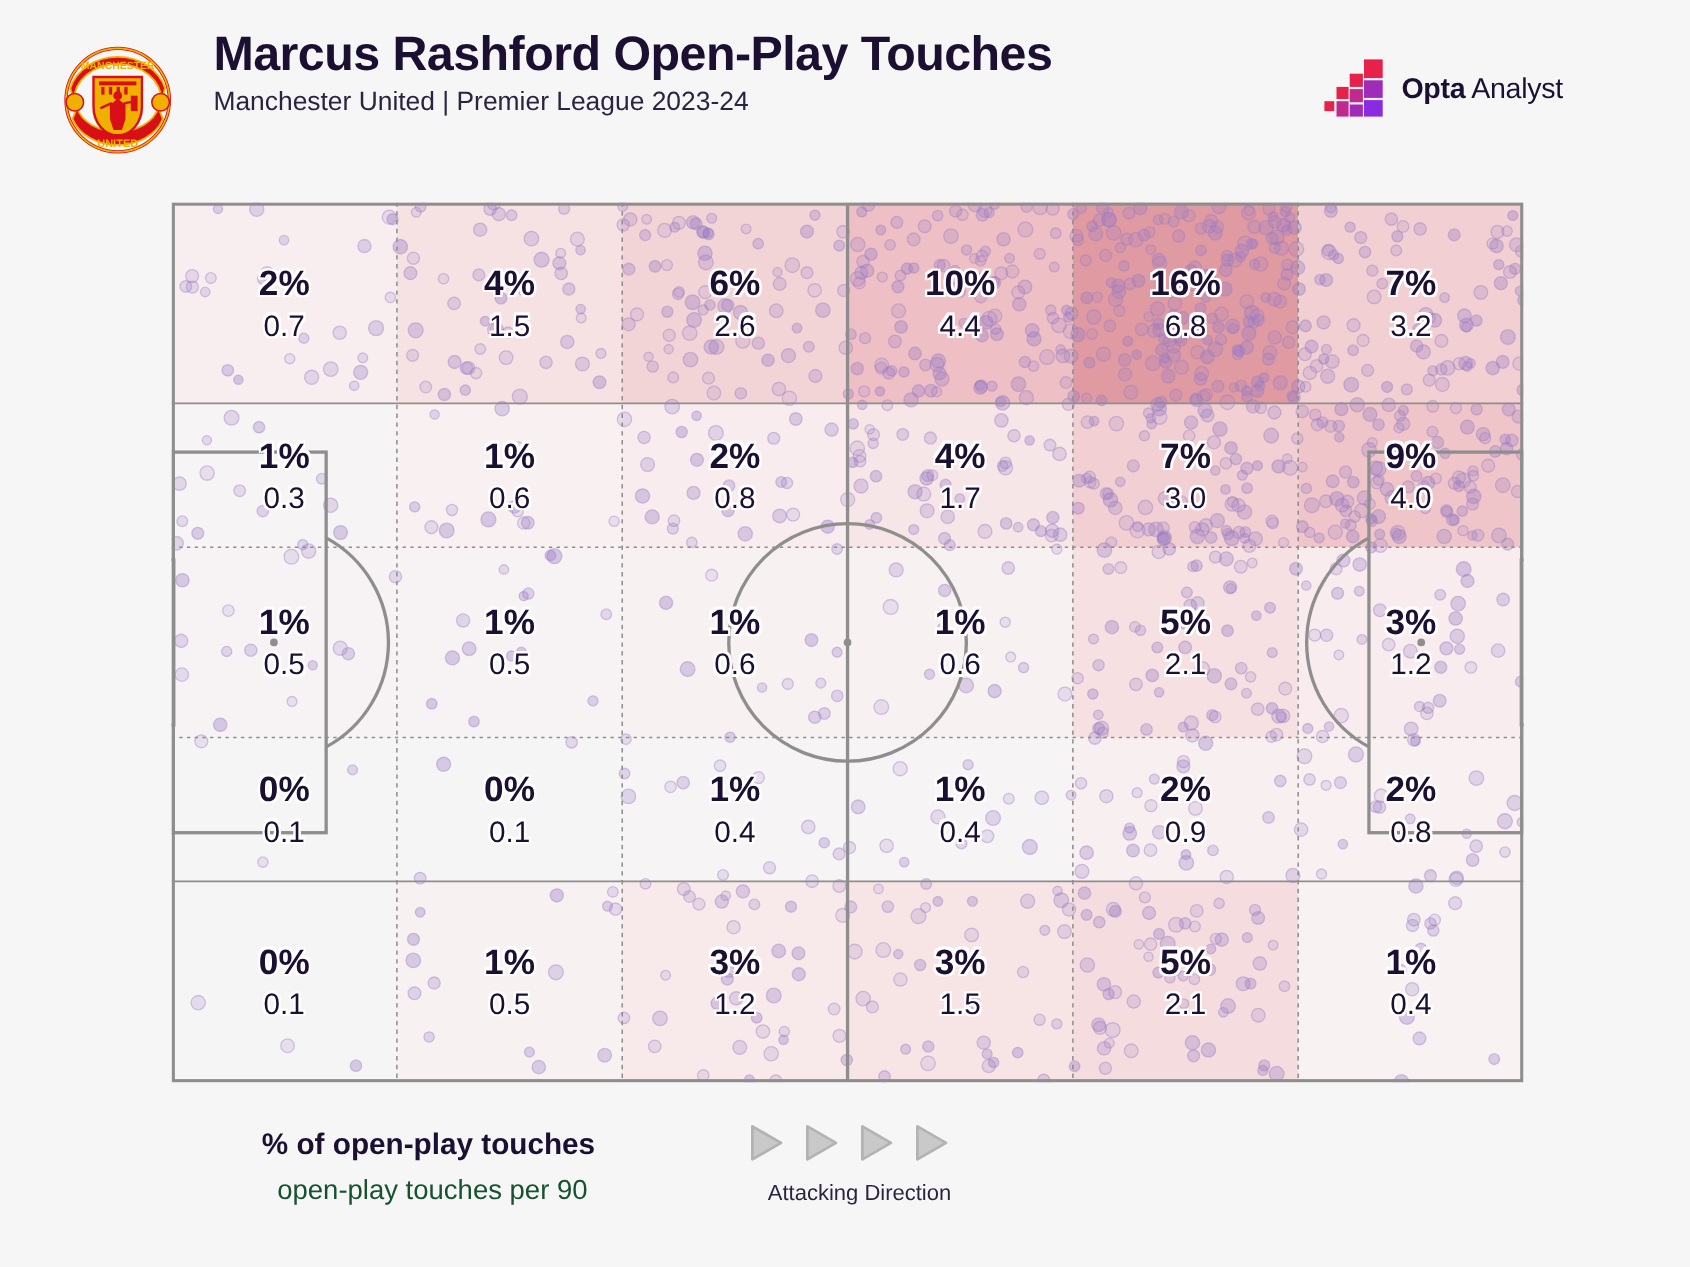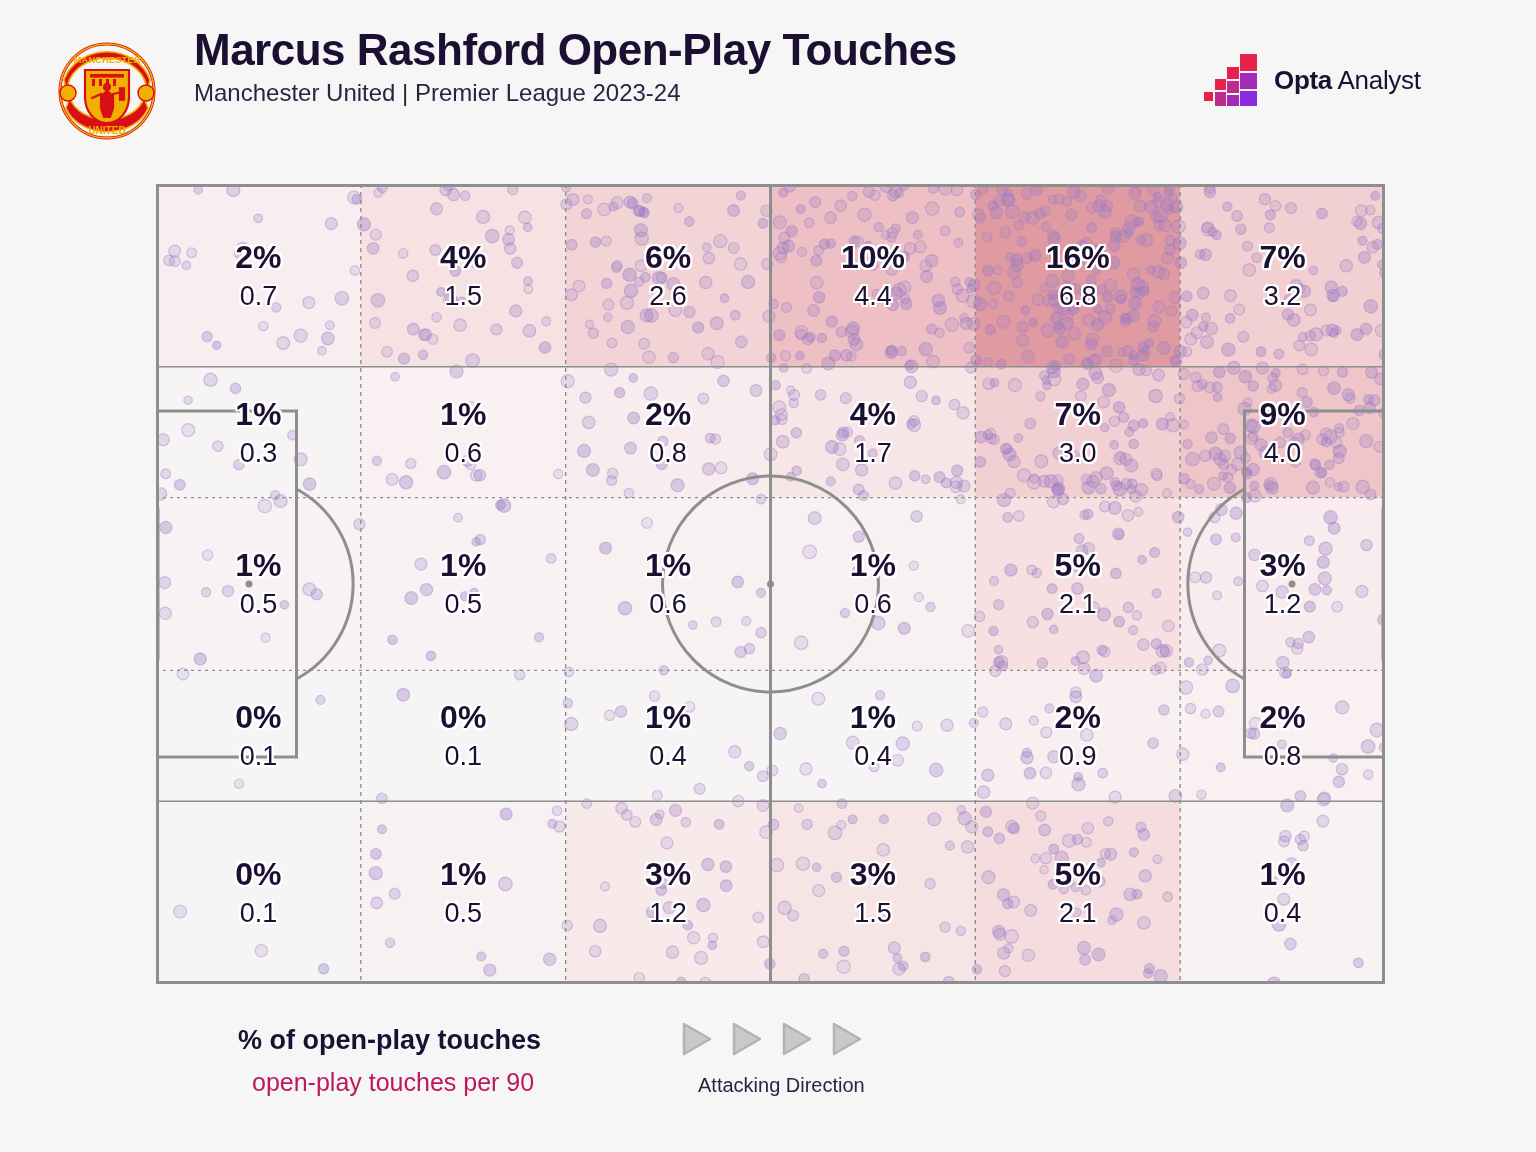--- a/index.html
+++ b/index.html
@@ -76,21 +76,21 @@
   #footer{
     position:absolute; left:0; top:1004px; width:1536px; height:140px;
   }
   #legend-text{
     position:absolute; left:238px; top:22px; text-align:left;
   }
   #legend-primary{
     font-size:27px; font-weight:bold; color:#1b1032; line-height:1.1; white-space:nowrap;
   }
   #legend-secondary{
-    font-size:25px; font-weight:normal; color:#be185d;
+    font-size:25px; font-weight:normal; color:#14532d;
     line-height:1.1; margin-top:13px; margin-left:14px; white-space:nowrap;
   }
   #direction-block{
     position:absolute; left:680px; top:16px; width:260px;
   }
   #arrows{ display:flex; gap:16px; align-items:center; }
   #attacking-label{
     margin-top:16px; font-size:20px; color:#2b2440;
     text-align:left; margin-left:18px; white-space:nowrap;
   }

